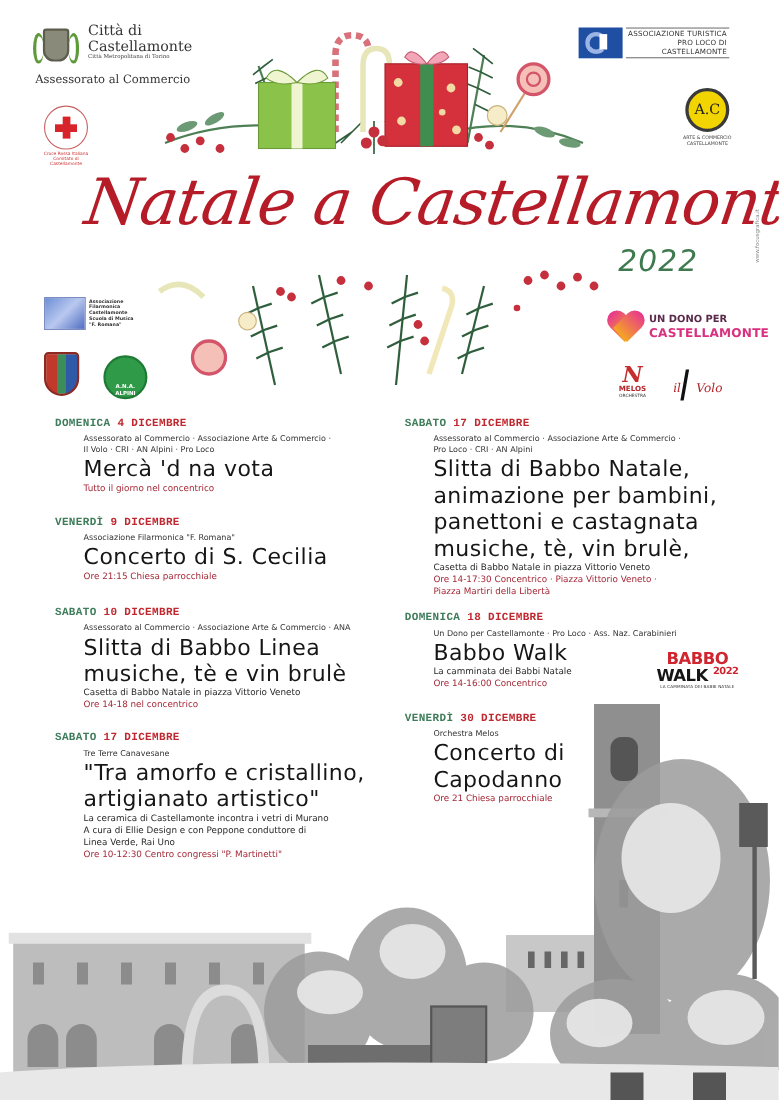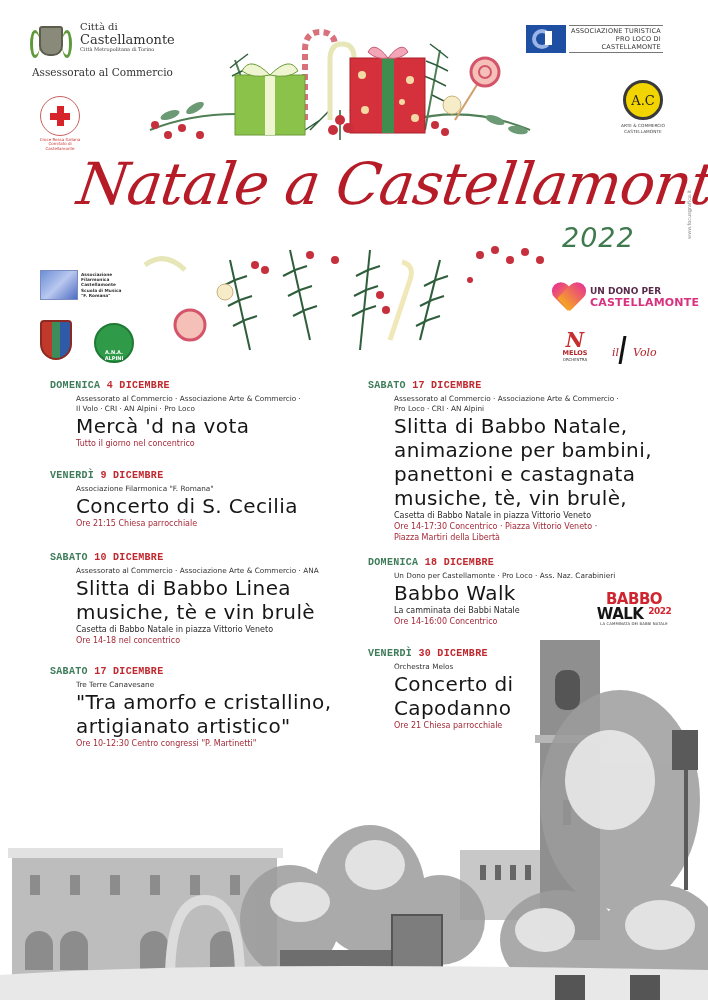--- a/index.html
+++ b/index.html
@@ -9,21 +9,21 @@
   .abs { position: absolute; }
 
   
   .city-logo { left: 30px; top: 22px; display: flex; align-items: flex-start; gap: 8px; }
   .crest { width: 42px; height: 40px; position: relative; }
   .crest .shield { position: absolute; left: 9px; top: 4px; width: 24px; height: 30px; background: #8a8a7a; border-radius: 3px 3px 10px 10px; border: 2px solid #5d5d4d; }
   .crest .wreath-l, .crest .wreath-r { position: absolute; top: 8px; width: 10px; height: 28px; border: 3px solid #5f9a3a; border-radius: 50%; }
   .crest .wreath-l { left: 0; border-right: none; }
   .crest .wreath-r { right: 0; border-left: none; }
   .city-text { font-family: "DejaVu Serif", serif; color: #333; line-height: 1.05; }
-  .city-text .t1 { font-size: 10px; }
+  .city-text .t1 { font-size: 13px; }
   .city-text .t2 { font-size: 13px; }
   .city-text .t3 { font-size: 5px; color: #444; margin-top: 1px; }
   .assessorato { left: 32px; top: 66px; font-family: "DejaVu Serif", serif; font-size: 10.5px; color: #333; }
 
   .cri-logo { left: 36px; top: 96px; width: 48px; text-align: center; }
   .cri-circle { width: 40px; height: 40px; border: 1.5px solid #c96060; border-radius: 50%; margin: 0 auto; position: relative; }
   .cri-cross-v { position: absolute; left: 16px; top: 9px; width: 7px; height: 20px; background: #d7242a; }
   .cri-cross-h { position: absolute; left: 9px; top: 16px; width: 20px; height: 7px; background: #d7242a; }
   .cri-text { font-size: 4px; color: #c33; line-height: 1.1; margin-top: 2px; }
 
@@ -370,20 +370,25 @@
 
 <div class="event" style="left:50px;top:666px;width:320px;background:rgba(255,255,255,0.85);">
   <div class="ev-date"><span class="ev-day">SABATO</span> <span class="ev-num">17 DICEMBRE</span></div>
   <div class="ev-org">
       <div>Tre Terre Canavesane</div>
     </div>
   <div class="ev-title">
       <div>"Tra amorfo e cristallino,</div>
       <div>artigianato artistico"</div>
     </div>
+  <div class="ev-sub">
+      <div>La ceramica di Castellamonte incontra i vetri di Murano</div>
+      <div>A cura di Ellie Design e con Peppone conduttore di</div>
+      <div>Linea Verde, Rai Uno</div>
+    </div>
   <div class="ev-time">
       <div>Ore 10-12:30  Centro congressi "P. Martinetti"</div>
     </div>
 </div>
 
 <div class="event" style="left:368px;top:380px;width:300px;">
   <div class="ev-date"><span class="ev-day">SABATO</span> <span class="ev-num">17 DICEMBRE</span></div>
   <div class="ev-org">
       <div>Assessorato al Commercio · Associazione Arte &amp; Commercio ·</div>
       <div>Pro Loco · CRI · AN Alpini</div>

